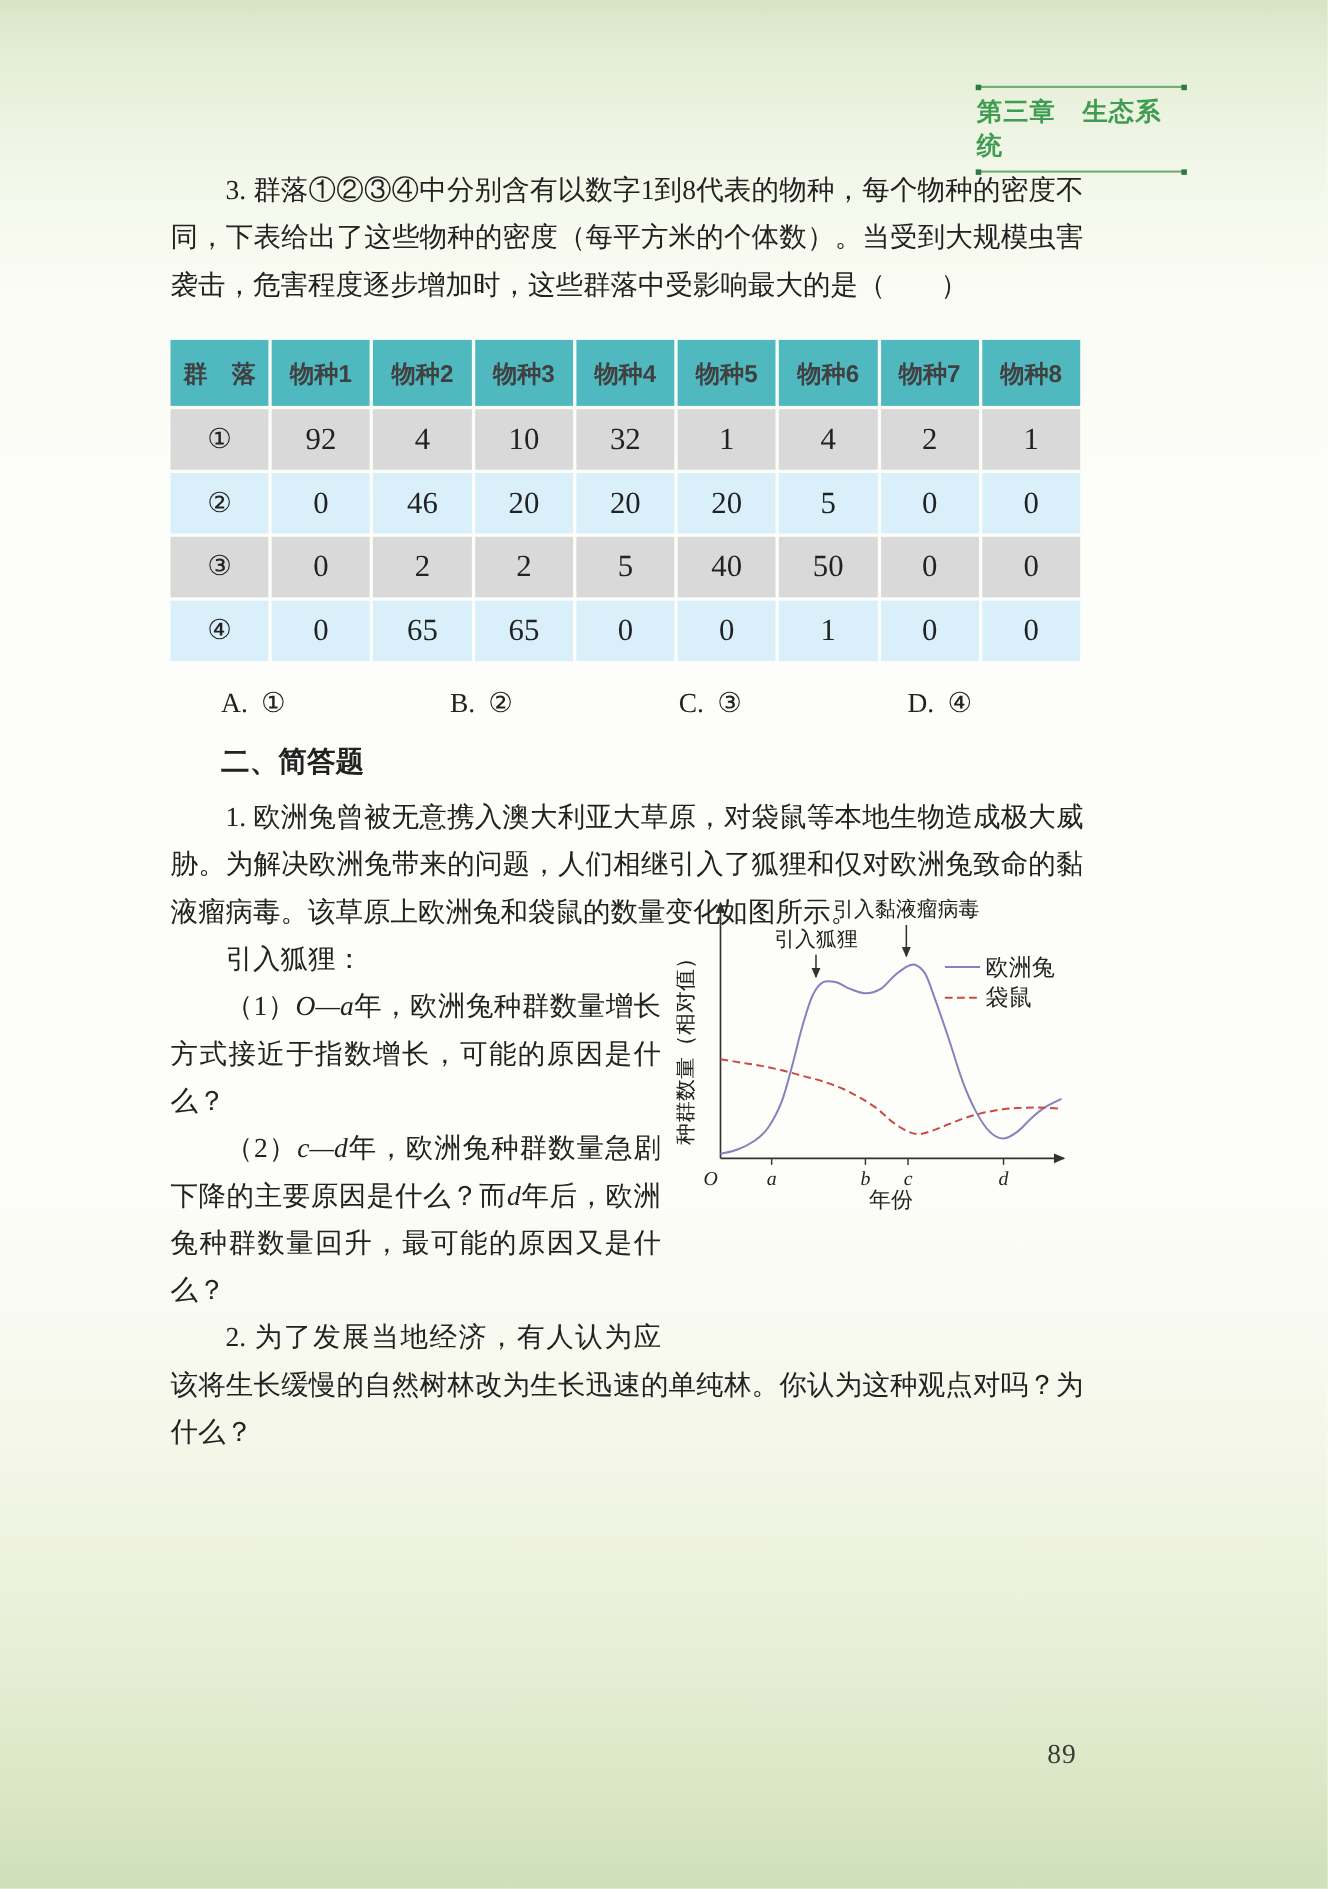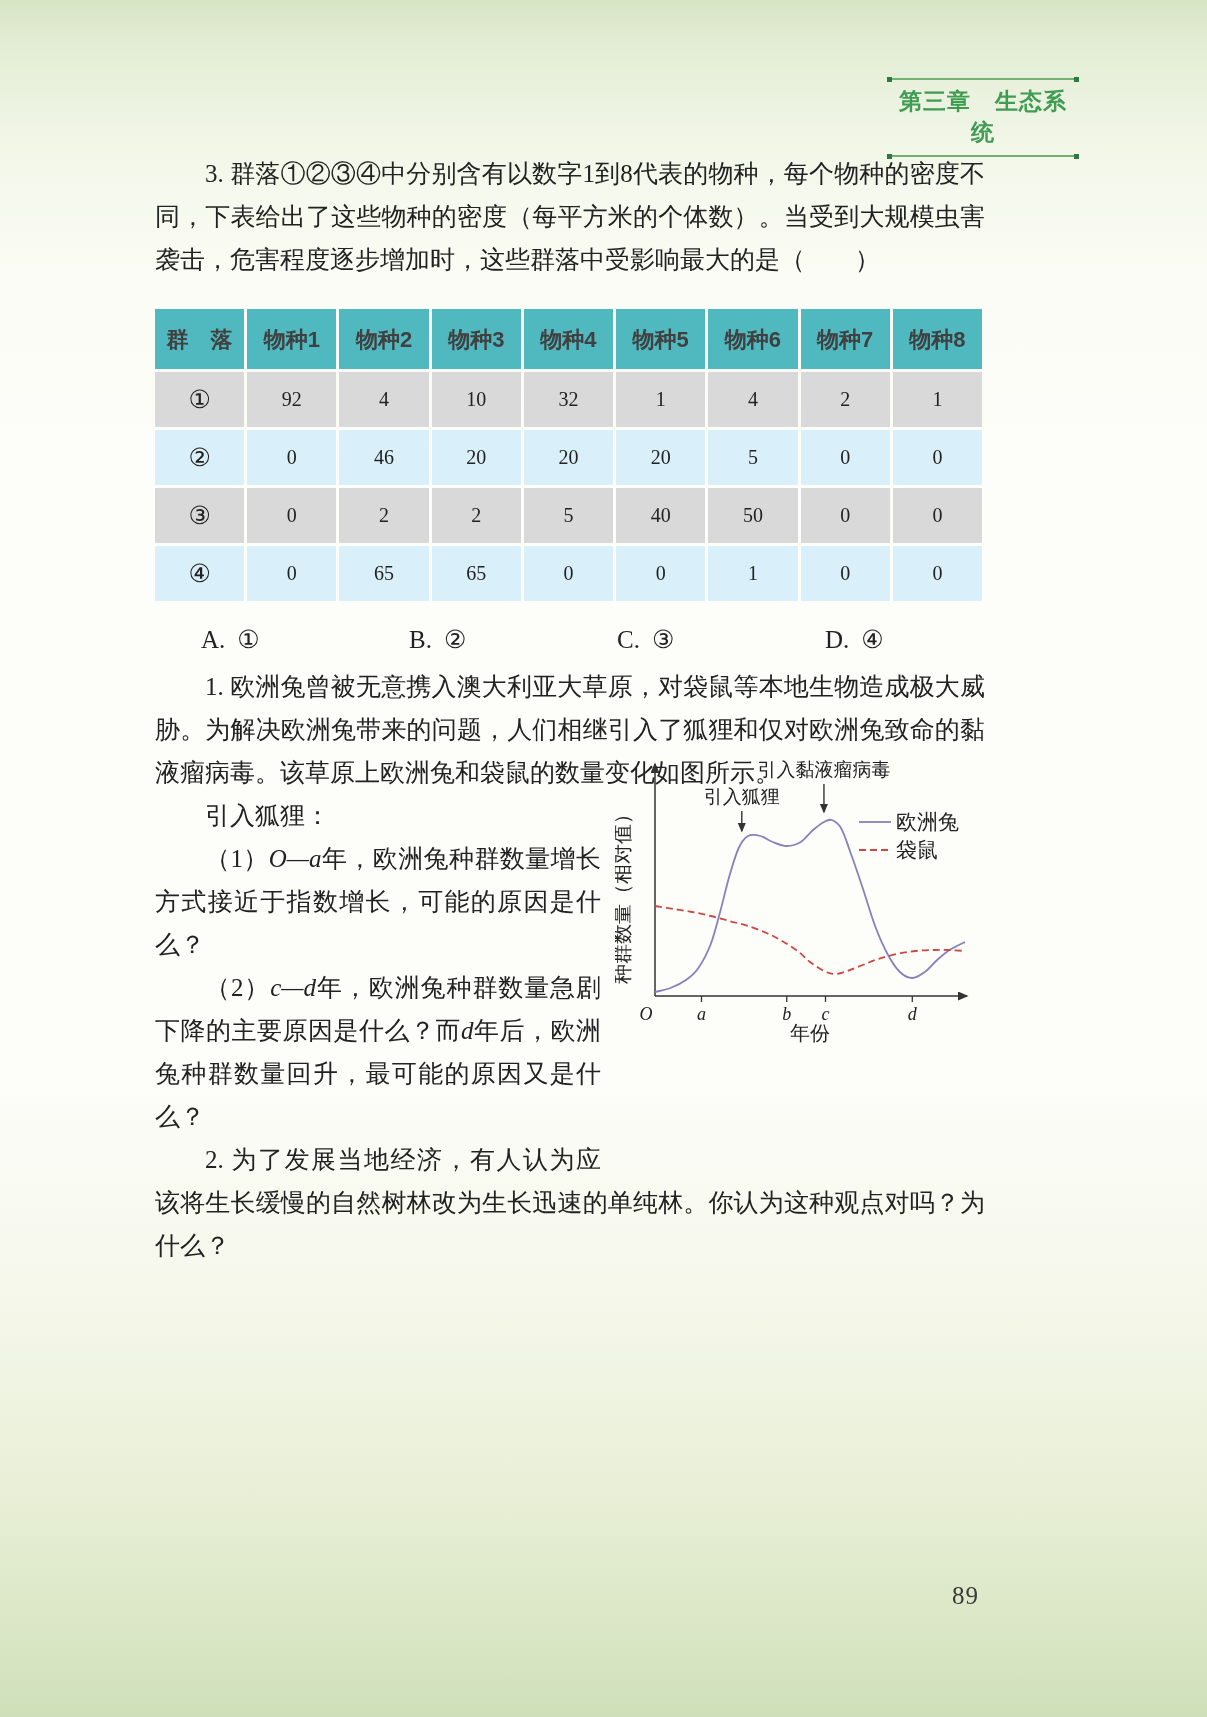--- a/index.html
+++ b/index.html
@@ -15,21 +15,21 @@
       #fdfdfa 30%, #fdfdfa 62%, #f5f7ea 76%, #e8efd6 87%,
       #d8e5c3 96%, #cfdfba 100%);
   }
 
   
   .chapter-header { position: absolute; left: 888px; top: 78px; width: 190px; }
   .rule { position: relative; border-top: 2px solid #74b076; height: 0; }
   .rule .dot { position: absolute; top: -3.5px; width: 5px; height: 5px; background: #2f7a3e; }
   .dot-l { left: -1px; } .dot-r { right: -1px; }
   .chapter-title {
-    text-align: center; color: #3f9c52; padding: 6px 0 7px;
+    color: #3f9c52; padding: 6px 0 7px;
     font-family: "Liberation Sans", "DejaVu Sans", sans-serif;
     font-size: 23px; font-weight: bold; letter-spacing: 1px;
   }
 
   
   .content {
     position: absolute; left: 155px; top: 152px; width: 830px;
     font-size: 25px; line-height: 43px; text-align: justify;
   }
   .content p { margin: 0; }
@@ -41,21 +41,21 @@
     width: 833px; border-collapse: separate; border-spacing: 3px;
     table-layout: fixed; margin: 25px 0 14px -3px;
   }
   .q3-table th {
     background: #50b9c0; height: 58px; color: #404040;
     font-family: "Liberation Sans", "DejaVu Sans", sans-serif;
     font-size: 22px; font-weight: 600; text-align: center;
   }
   .q3-table td {
     background: #d9d9d9; height: 53px; text-align: center;
-    font-size: 20px; color: #222;
+    font-size: 28px; color: #222;
   }
   .q3-table tr.alt td { background: #d9f0fb; }
   .q3-table td.rowlabel { font-size: 25px; }
 
   
   .options { display: flex; padding-left: 46px; margin: 12px 0 4px; gap: 48px; }
   .option { width: 181px; white-space: nowrap; }
   .option .circ { margin-left: 12px; }
 
   .section-title {
@@ -164,20 +164,21 @@
       </tbody>
     </table>
 
     <div class="options">
       <div class="option"><span>A.</span><span class="circ">①</span></div>
       <div class="option"><span>B.</span><span class="circ">②</span></div>
       <div class="option"><span>C.</span><span class="circ">③</span></div>
       <div class="option"><span>D.</span><span class="circ">④</span></div>
     </div>
 
+    <p class="section-title">二、简答题</p>
 
     <div>
       <p class="indent">1. 欧洲兔曾被无意携入澳大利亚大草原，对袋鼠等本地生物造成极大威胁。为解决欧洲兔带来的问题，人们相继引入了狐狸和仅对欧洲兔致命的黏液瘤病毒。该草原上欧洲兔和袋鼠的数量变化如图所示。</p>
 
       <figure class="pop-figure">
         <svg id="pop-chart" width="370" height="300" viewBox="0 0 370 300">
           <defs>
             <marker id="arr" markerWidth="9" markerHeight="8" refX="6" refY="3" orient="auto">
               <path d="M0,0 L7,3 L0,6 Z" fill="#333"></path>
             </marker>

